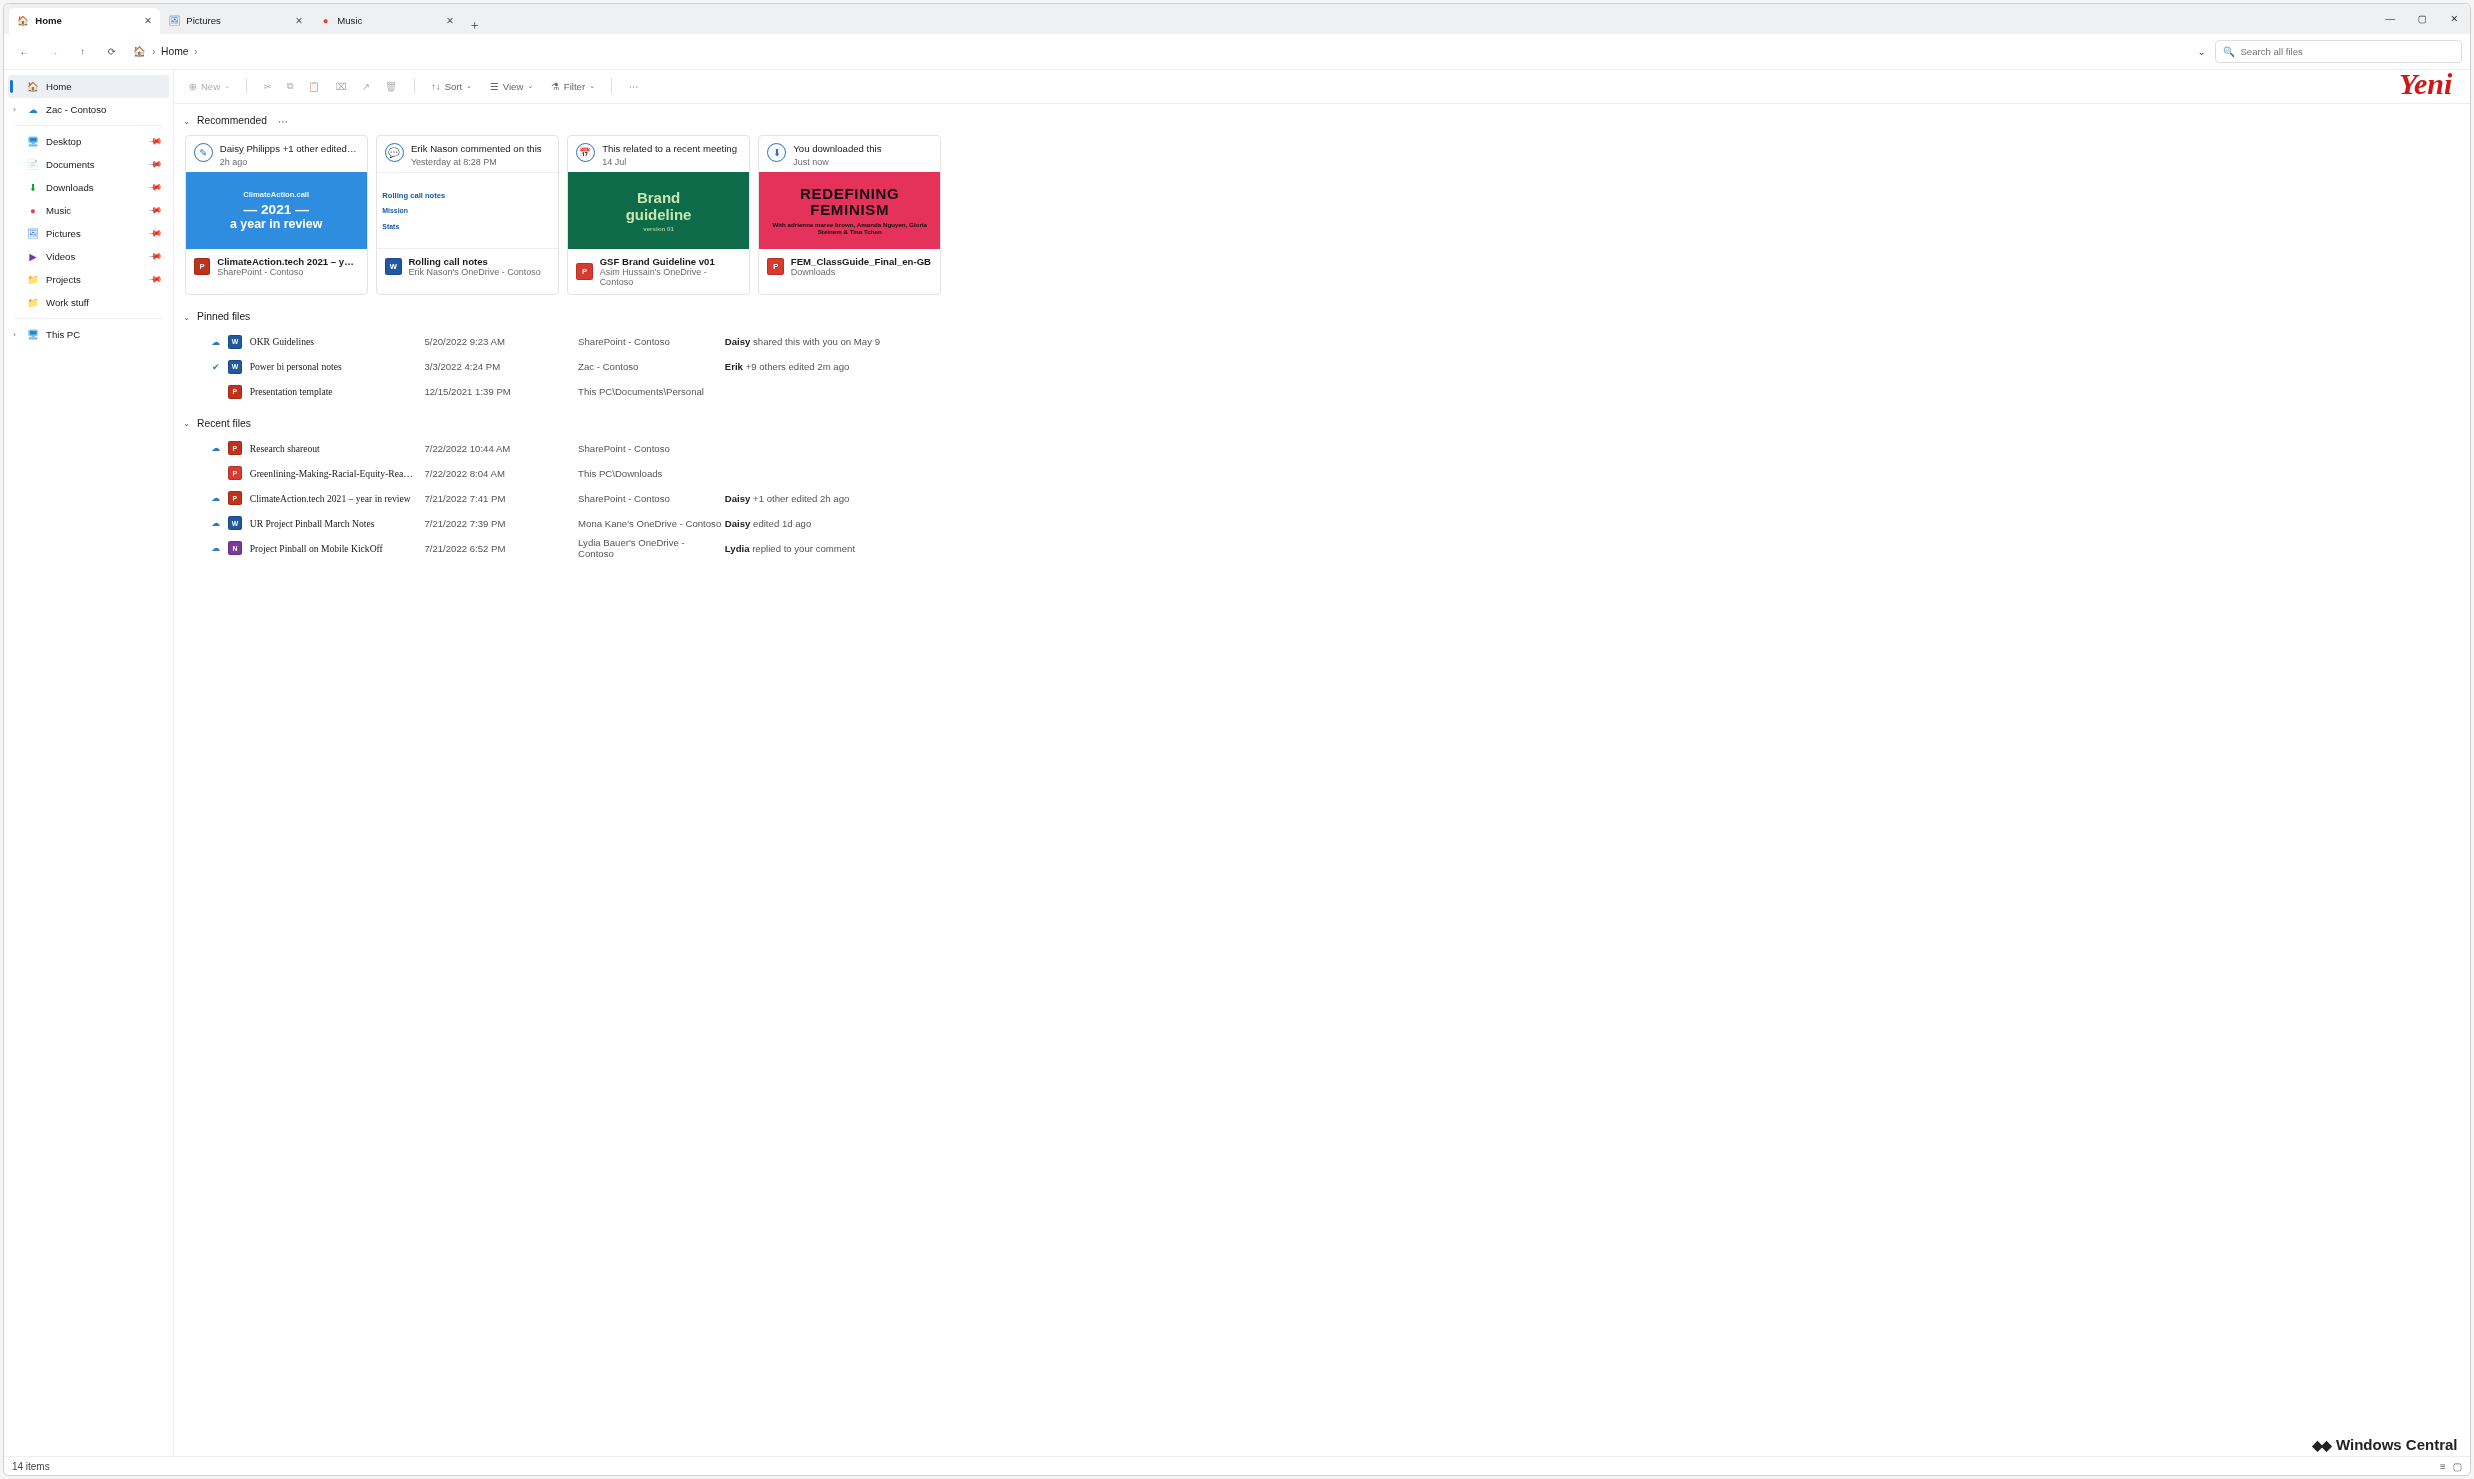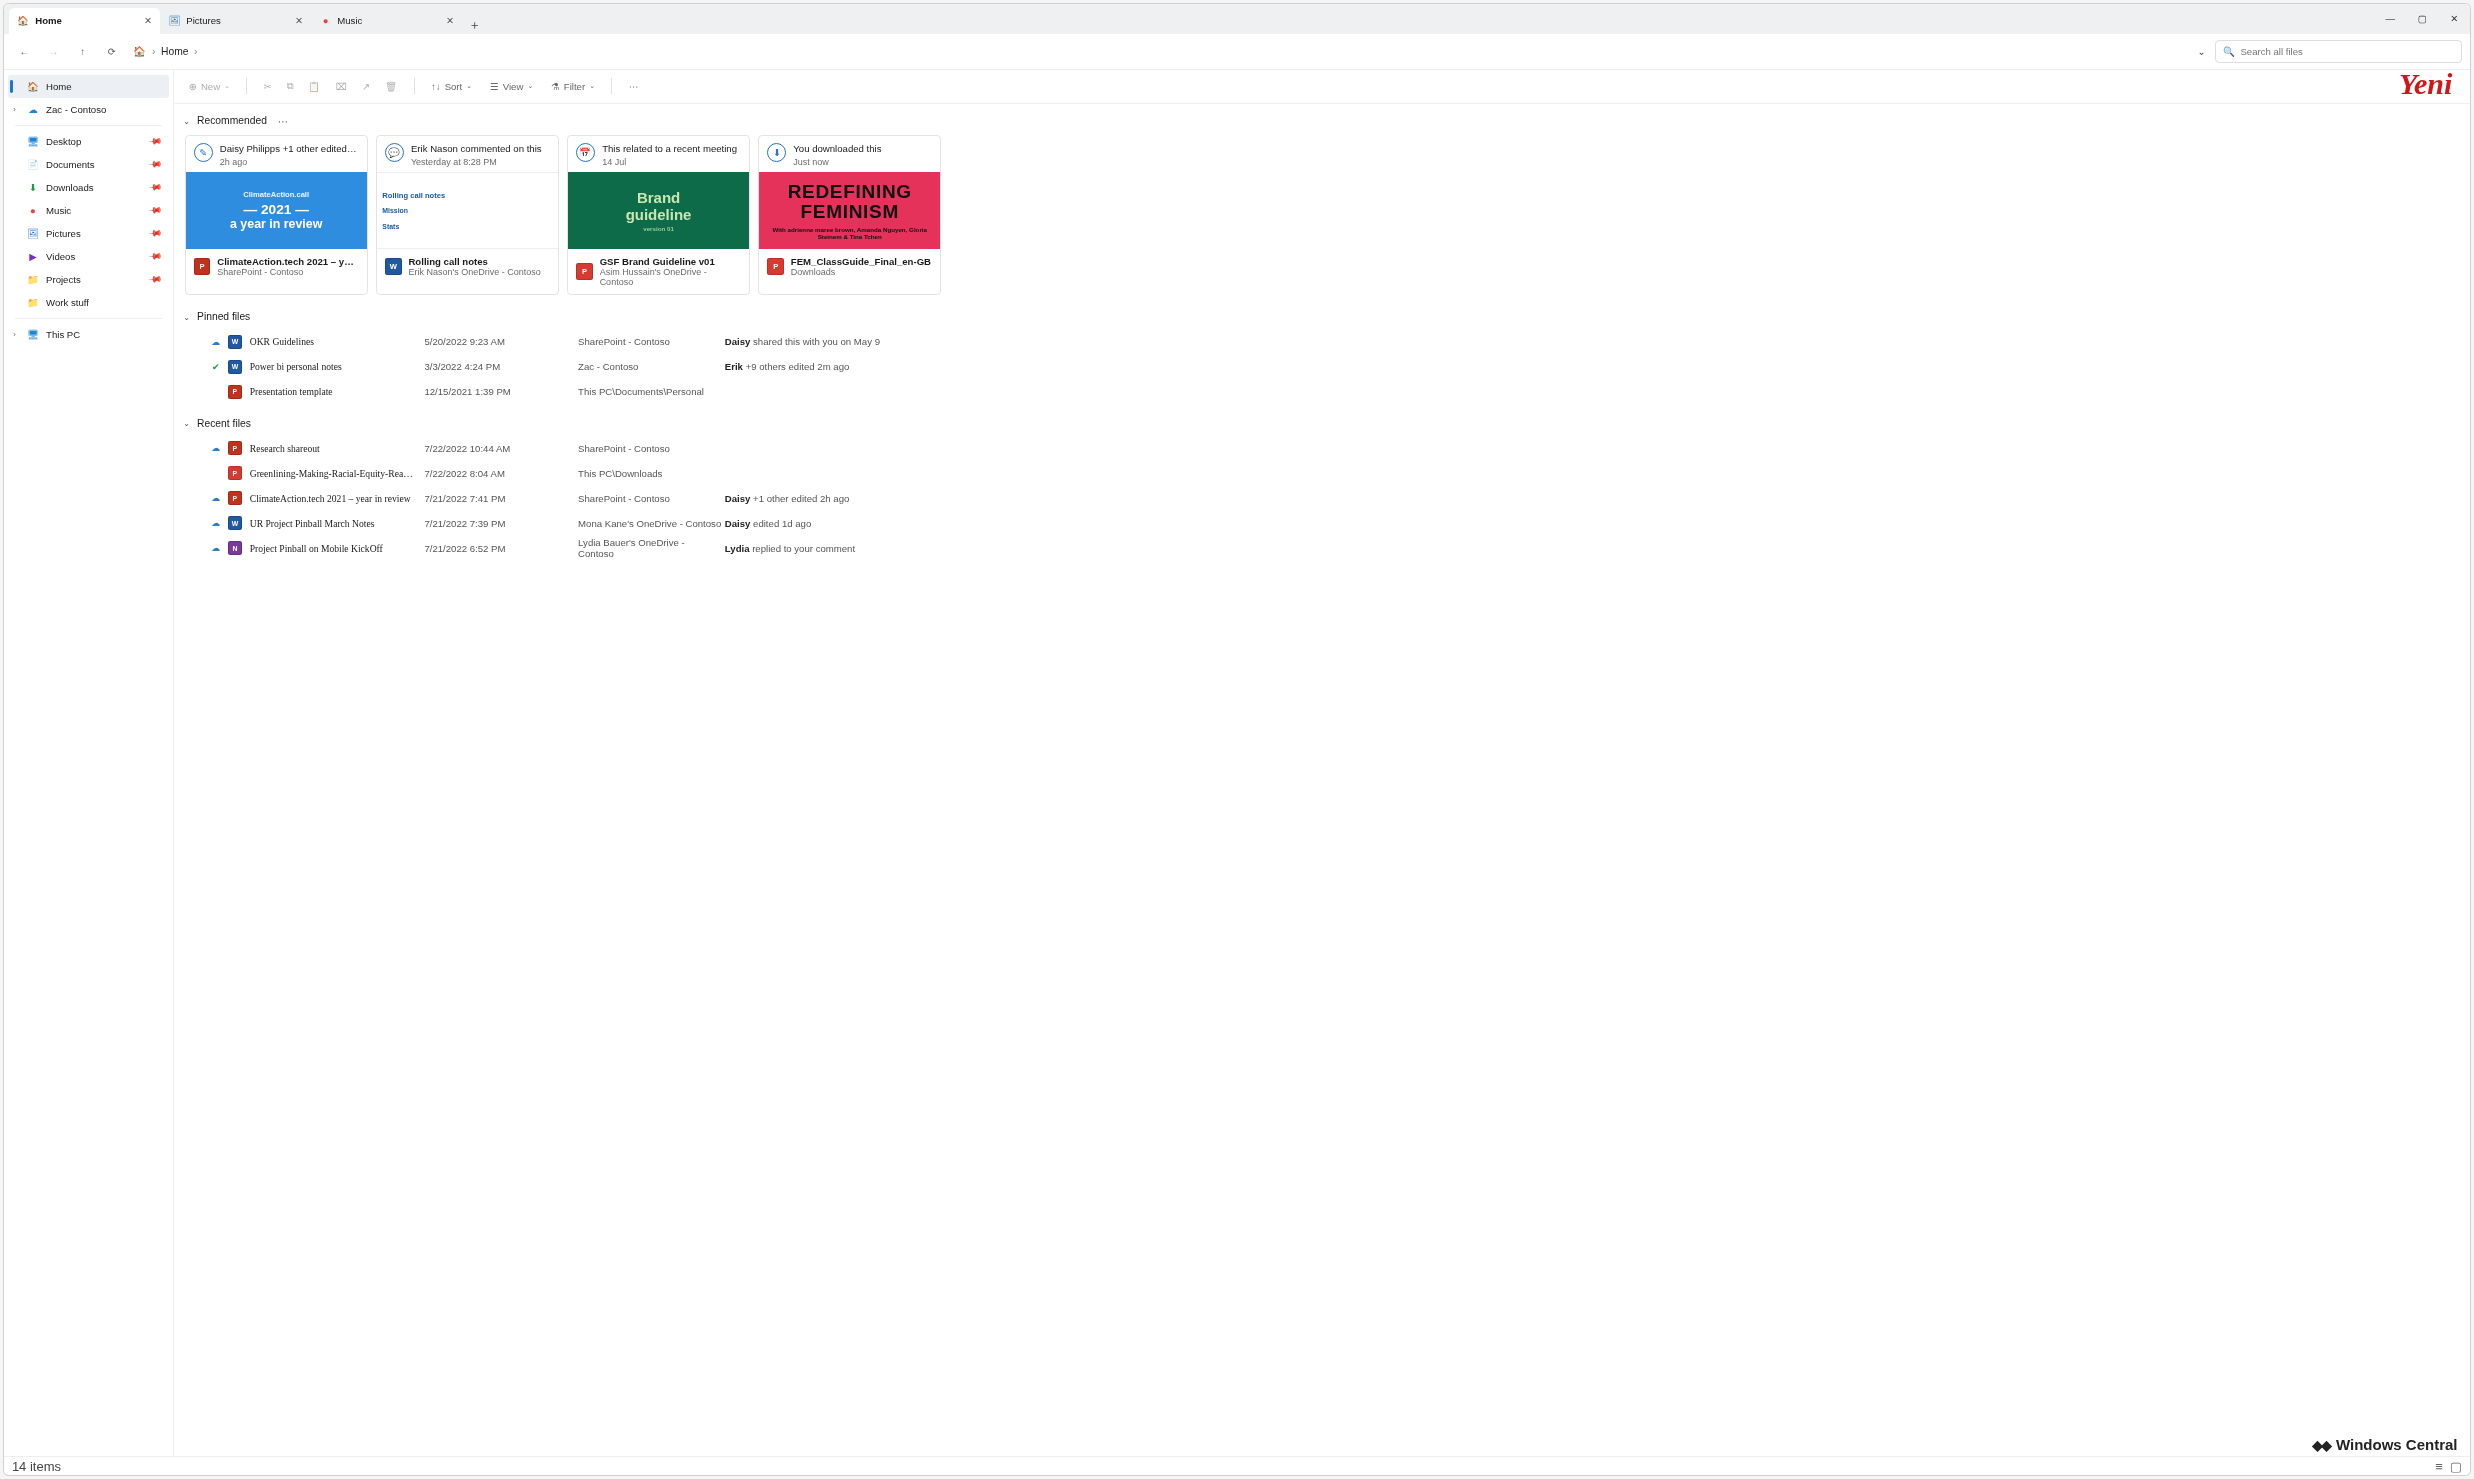--- a/index.html
+++ b/index.html
@@ -74,21 +74,21 @@
 
 
 .rows { margin: 2.7px 0 9.6px 4.1px; }
 .row { display: grid; grid-template-columns: 19px 19px 19px 172px 151px 144px 1fr; align-items: center; height: 25px; font-size: 9.6px; gap: 2.7px; }
 .row .cloud { color: #2e7bc4; font-size: 9px; text-align:center; }
 .row .name { white-space: nowrap; overflow: hidden; text-overflow: ellipsis; font-family: Liberation Serif, serif; }
 .row .date, .row .loc, .row .act { color: #555; font-size: 9.6px; }
 .row .act .strong { color: #222; font-weight: 600; }
 
 
-.statusbar { height: 19px; border-top: 0.7px solid #eee; display: flex; align-items: center; padding: 0 8.2px; font-size: 13px; color: #444; justify-content: flex-end; }
+.statusbar { height: 19px; border-top: 0.7px solid #eee; display: flex; align-items: center; padding: 0 8.2px; font-size: 10px; color: #444; justify-content: flex-end; }
 .statusbar .right { margin-left: auto; display: flex; gap: 6.9px; color: #666; }
 
 
 .watermark { position: fixed; right: 16.5px; bottom: 26px; font-size: 15px; font-weight: 600; color: #222; display:flex; align-items:center; gap:5.5px; }
 .watermark .logo { font-size: 13.7px; letter-spacing:-1.4px; }
 
 
 .ic-home { color:#c05a12; }
 .ic-cloud { color:#1a84d8; }
 .ic-folder { color:#f2b92b; }
@@ -101,21 +101,21 @@
 
 .pp { background:#c1321c; }
 .wd { background:#2058a2; }
 .pdf { background:#d63a30; }
 .on { background:#7a3a9a; }
 
 .thumb-blue { background:#2f8de0; }
 .thumb-white { background:#fff; color:#333; border-top:0.7px solid #eee; border-bottom:0.7px solid #eee; font-weight:400; font-size:6.9px; align-items:flex-start; text-align:left; padding:2.7px 5.5px; }
 .thumb-green { background:#0e6b4a; }
 .thumb-pink { background:#e4325b; color:#111; }
-.thumb-pink .big { font-size:19px; font-weight:800; letter-spacing:0.7px; line-height:1.05; }
+.thumb-pink .big { font-size:15px; font-weight:800; letter-spacing:0.7px; line-height:1.05; }
 .thumb-pink .small { font-size:6.2px; font-weight:600; margin-top:4.1px; }
 </style>
 </head>
 <body>
 
 <div class="window">
 
   <div class="titlebar">
     <div class="tabs">
       <div class="tab active">

